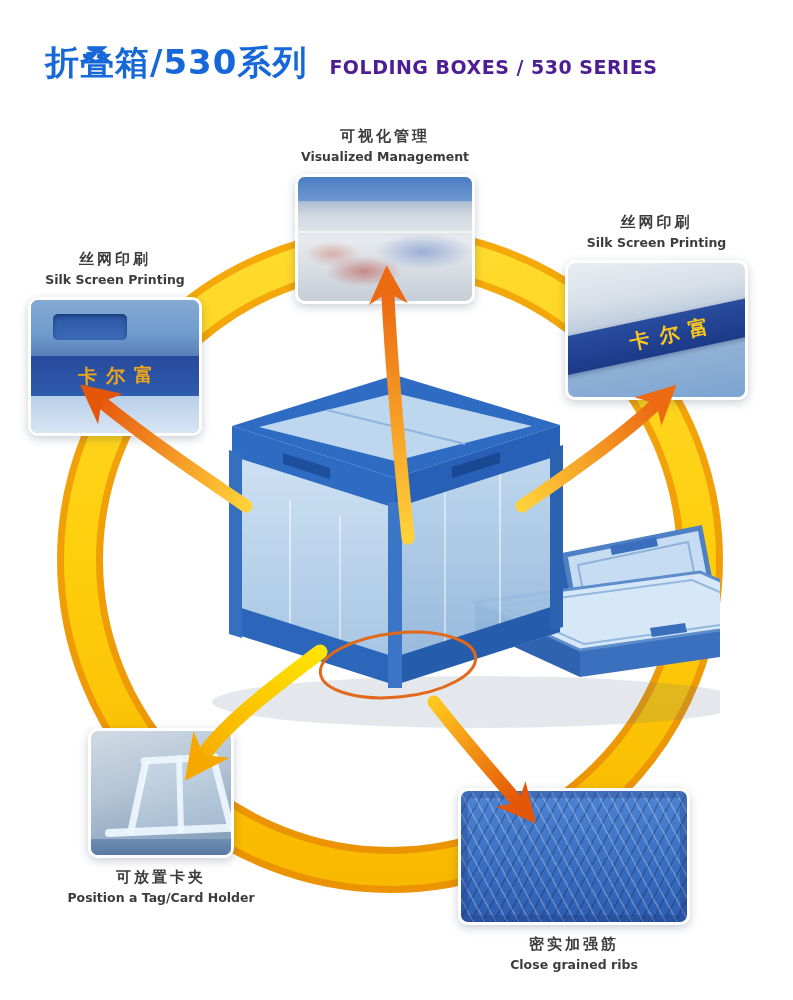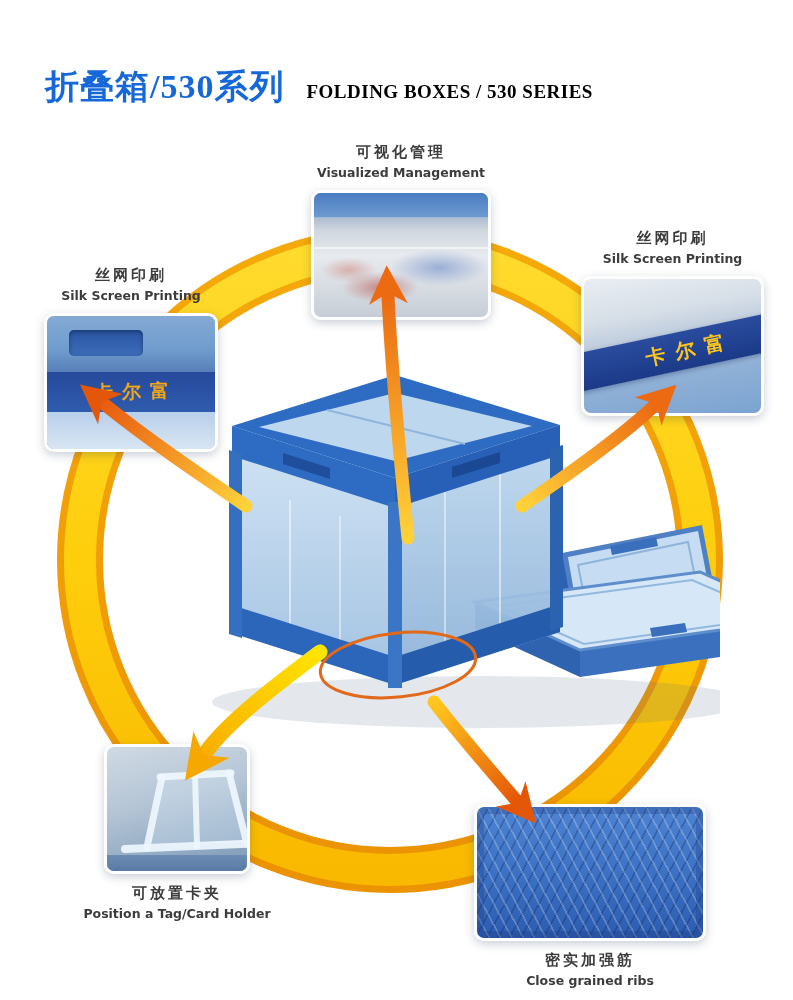--- a/index.html
+++ b/index.html
@@ -6,26 +6,26 @@
   .page{
     position:relative;width:793px;height:1000px;background:#ffffff;overflow:hidden;
     font-family:"DejaVu Sans","Liberation Sans",sans-serif;
   }
   .layer{position:absolute;left:0;top:0;width:793px;height:1000px;}
   .ring-layer{z-index:1;}
   .product-wrap{position:absolute;left:180px;top:350px;width:540px;height:400px;z-index:2;}
   .arrows-layer{z-index:4;pointer-events:none;}
 
   
-  .header{position:absolute;left:45px;top:64px;display:flex;align-items:baseline;gap:22px;z-index:5;font-family:Liberation Serif, serif;}
+  .header{position:absolute;left:45px;top:40px;display:flex;align-items:baseline;gap:22px;z-index:5;}
   .title-zh{font-size:34px;font-weight:bold;color:#1668d9;letter-spacing:1px;}
-  .title-en{font-size:19px;font-weight:bold;color:#000000;letter-spacing:.5px;}
-
-  
-  .callout{position:absolute;margin:16px;z-index:3;}
+  .title-en{font-size:19px;font-weight:bold;color:#4c1d95;letter-spacing:.5px;}
+
+  
+  .callout{position:absolute;margin:0;z-index:3;}
   .caption{position:relative;left:50%;transform:translateX(-50%);width:max-content;
            text-align:center;line-height:1.45;color:#3c3c3c;}
   .caption.above{margin-bottom:8px;}
   .caption.below{margin-top:9px;}
   .cap-zh{font-size:15px;font-weight:bold;letter-spacing:3px;}
   .cap-en{font-size:12.5px;font-weight:bold;}
 
   .photo{position:relative;width:100%;border-radius:10px;border:3px solid #ffffff;
          box-shadow:0 3px 10px rgba(40,60,90,.25);overflow:hidden;box-sizing:border-box;}
 

